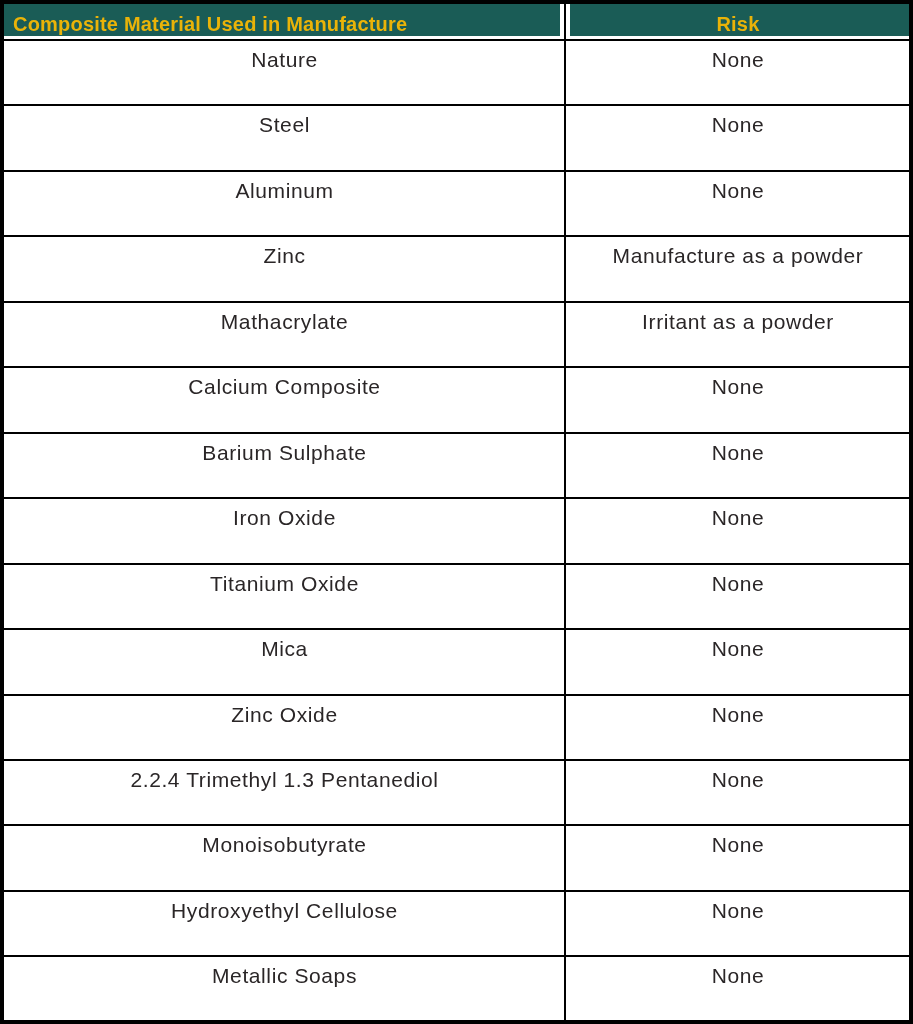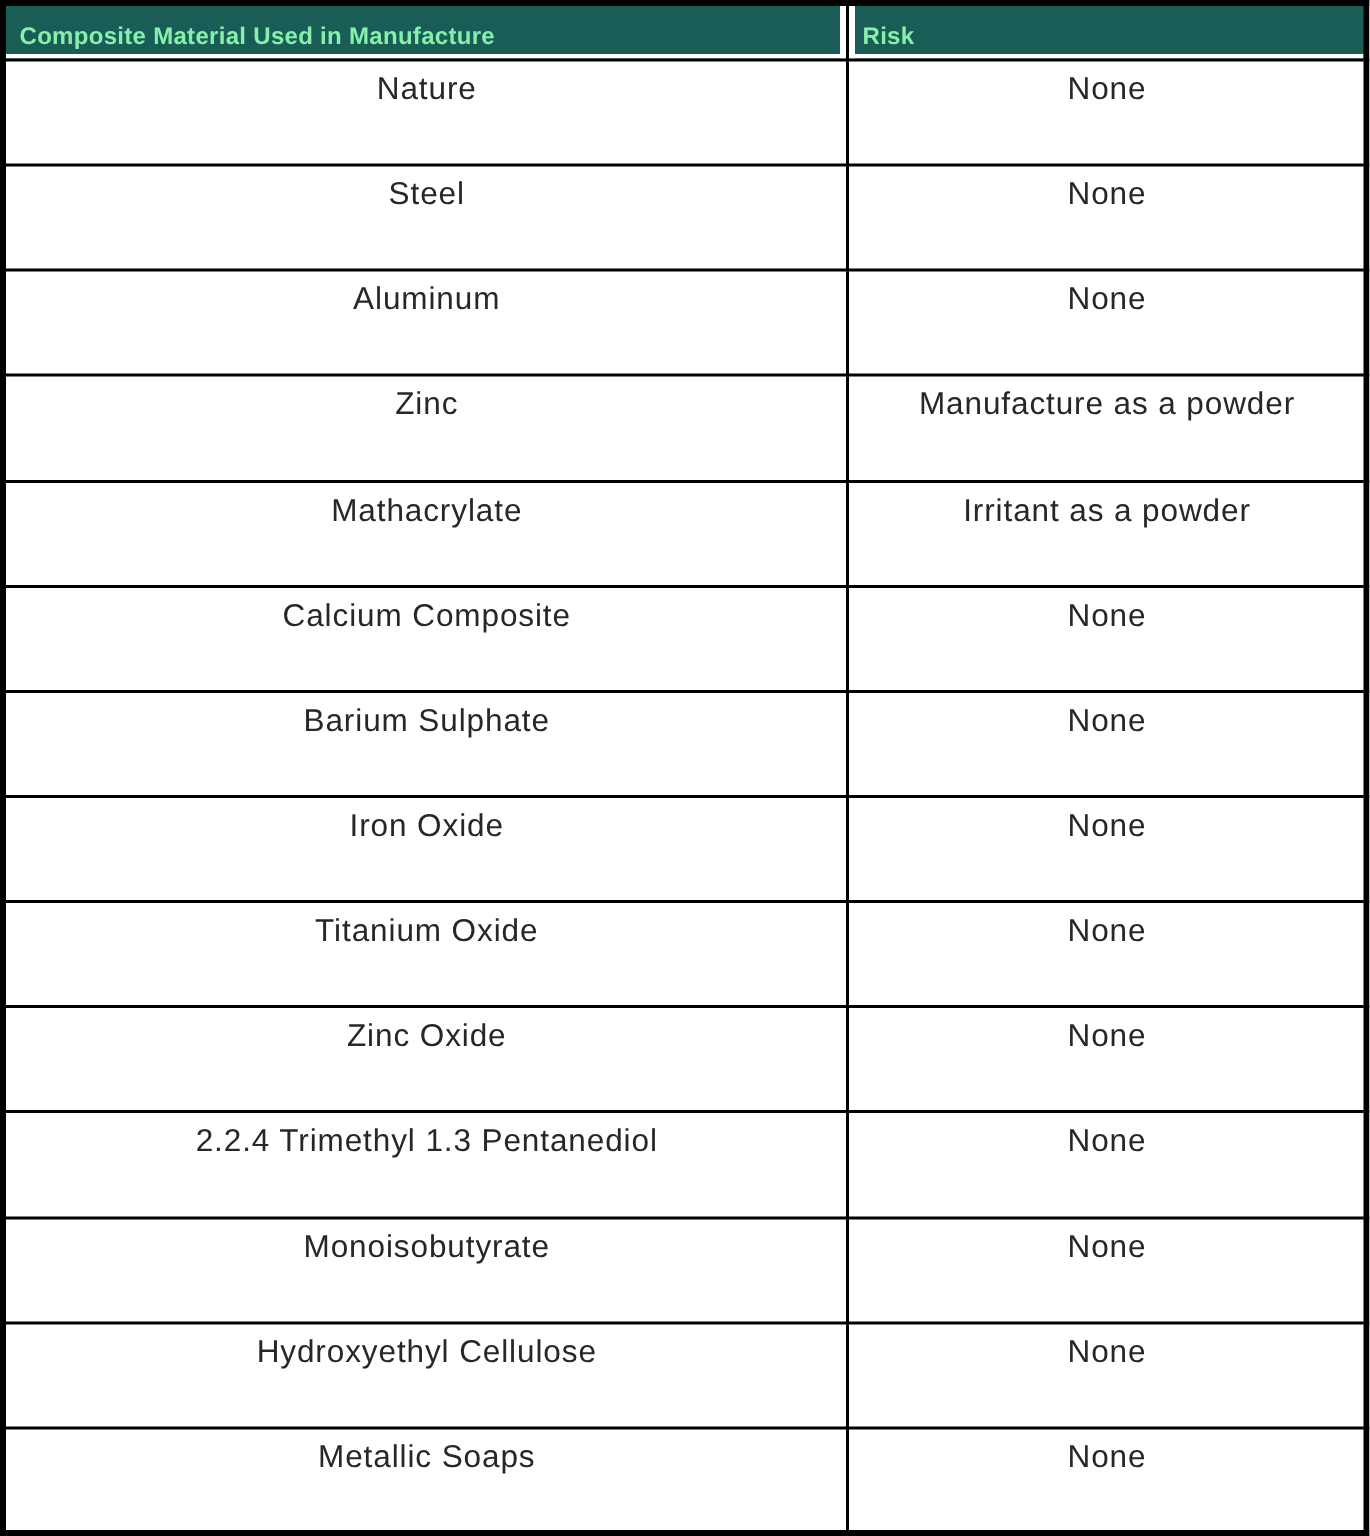--- a/index.html
+++ b/index.html
@@ -31,33 +31,34 @@
     text-align: left;
     padding: 7px 8px 0 9px;
     overflow: hidden;
     white-space: nowrap;
   }
 
   thead tr { height: 38px; }
 
   thead th {
     background: #1a5c56;
-    color: #86efac;
-    font-size: 16px;
+    color: #eab308;
+    font-size: 20px;
     font-weight: bold;
     letter-spacing: 0.2px;
     padding-top: 6px;
     vertical-align: middle;
   }
   
   thead th.h-material {
     box-shadow: inset -4px 0 0 #ffffff, inset 0 -3px 0 #ffffff;
   }
   thead th.h-risk {
     box-shadow: inset 4px 0 0 #ffffff, inset 0 -3px 0 #ffffff;
+    text-align: center;
   }
 
   tbody tr { height: 61px; }
 
   tbody td {
     font-size: 21px;
     font-weight: normal;
     color: #2a2627;
     letter-spacing: 0.6px;
     text-align: center;
@@ -109,20 +110,24 @@
       </tr>
       <tr>
         <td>Iron Oxide</td>
         <td>None</td>
       </tr>
       <tr>
         <td>Titanium Oxide</td>
         <td>None</td>
       </tr>
       <tr>
+        <td>Mica</td>
+        <td>None</td>
+      </tr>
+      <tr>
         <td>Zinc Oxide</td>
         <td>None</td>
       </tr>
       <tr>
         <td>2.2.4 Trimethyl 1.3 Pentanediol</td>
         <td>None</td>
       </tr>
       <tr>
         <td>Monoisobutyrate</td>
         <td>None</td>

